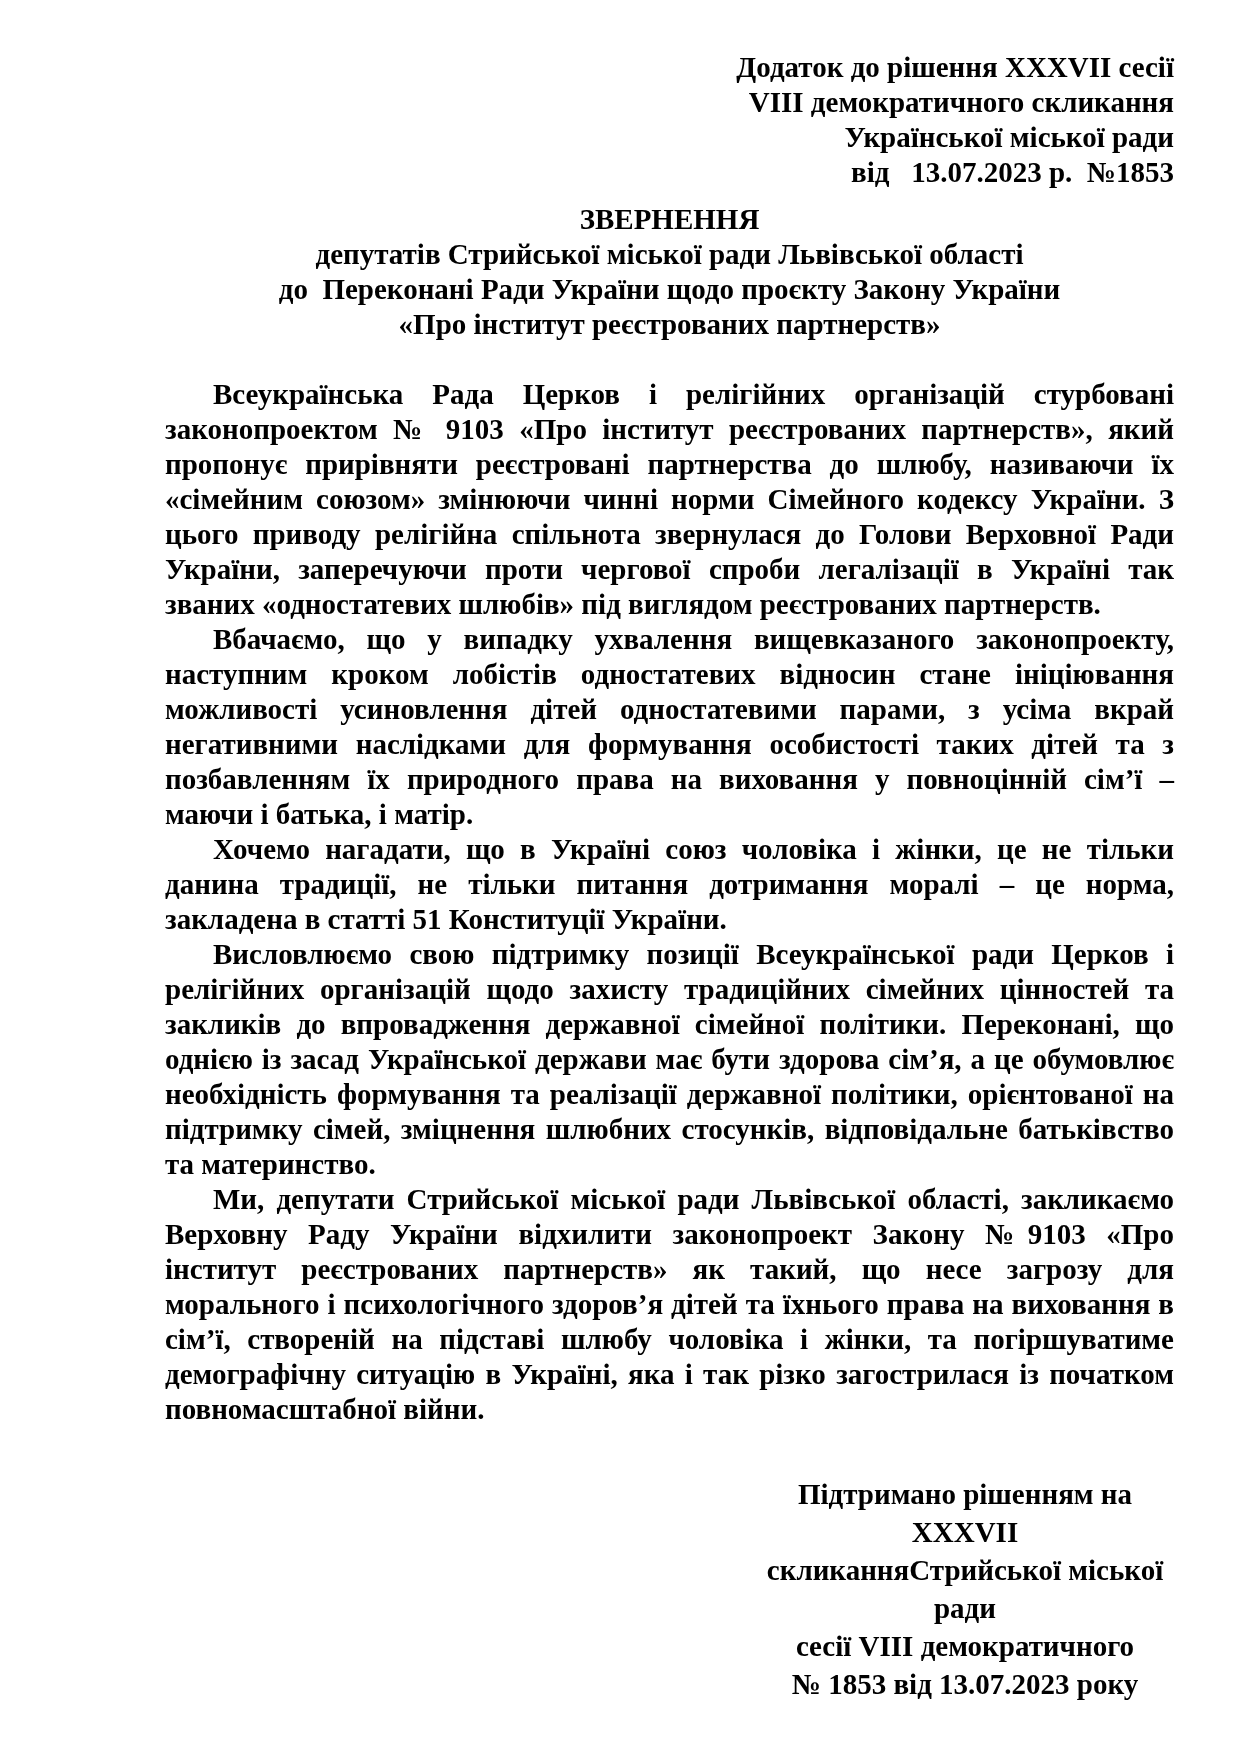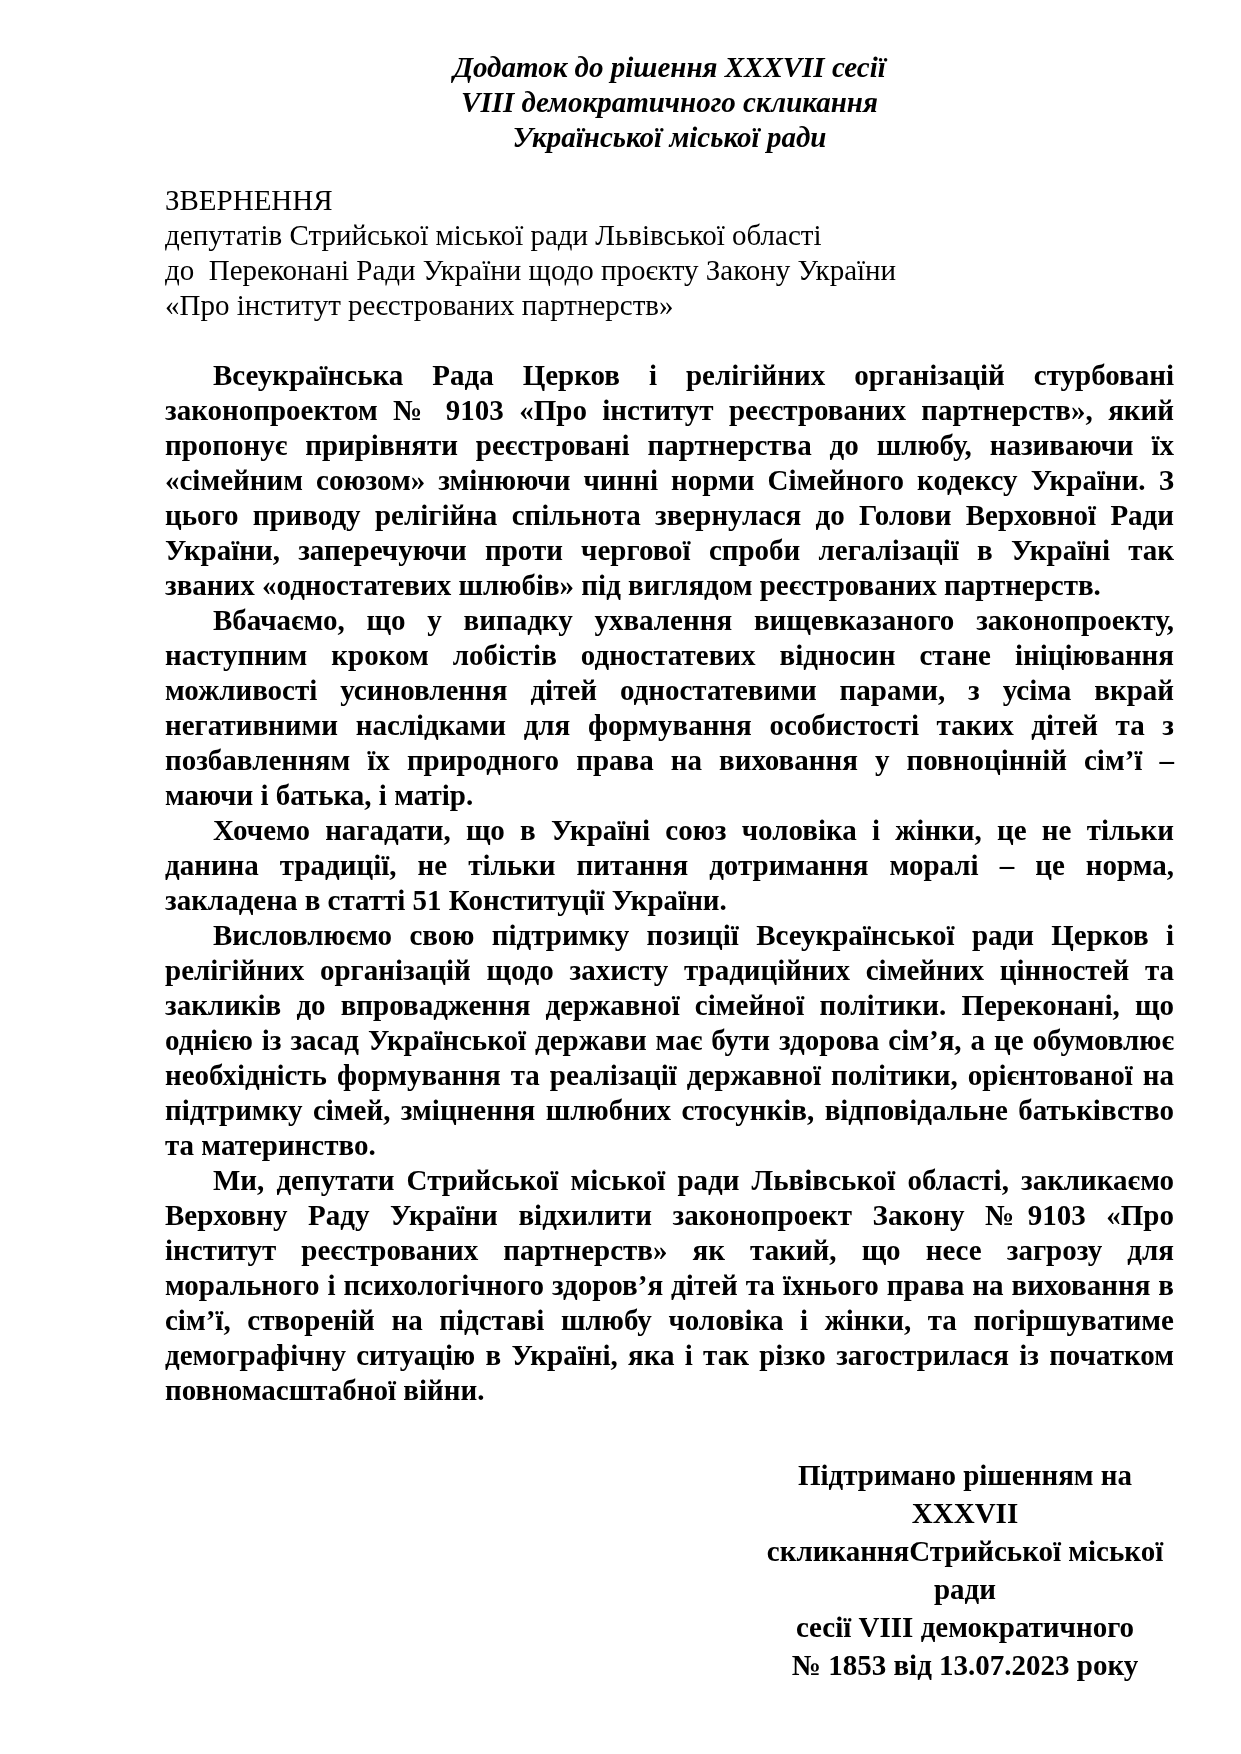--- a/index.html
+++ b/index.html
@@ -15,32 +15,31 @@
     background: #ffffff;
     color: #000000;
     box-sizing: border-box;
     padding: 50px 67px 0 165px;
     font-family: "Liberation Serif", "DejaVu Serif", serif;
     font-size: 29px;
     line-height: 35px;
     overflow: hidden;
   }
   .doc-header {
-    text-align: center;
+    text-align: right;
     font-weight: bold;
-    font-style: italic;
   }
   .doc-header .line,
   .doc-title .line {
     white-space: pre-wrap;
   }
   .doc-title {
-    margin-top: 28px;
-    text-align: left;
-    font-weight: normal;
+    margin-top: 12px;
+    text-align: center;
+    font-weight: bold;
   }
   .doc-body {
     margin-top: 35px;
     font-weight: bold;
   }
   .doc-body p {
     margin: 0;
     text-align: justify;
     text-indent: 48px;
   }
@@ -54,20 +53,21 @@
 </style>
 </head>
 <body>
 
 <div class="page">
 
   <div class="doc-header">
     <div class="line">Додаток до рішення XXXVII сесії</div>
     <div class="line">VIII демократичного скликання</div>
     <div class="line">Української міської ради</div>
+    <div class="line">від   13.07.2023 р.  №1853</div>
   </div>
 
   <div class="doc-title">
     <div class="line">ЗВЕРНЕННЯ</div>
     <div class="line">депутатів Стрийської міської ради Львівської області</div>
     <div class="line">до  Переконані Ради України щодо проєкту Закону України</div>
     <div class="line">«Про інститут реєстрованих партнерств»</div>
   </div>
 
   <div class="doc-body">

